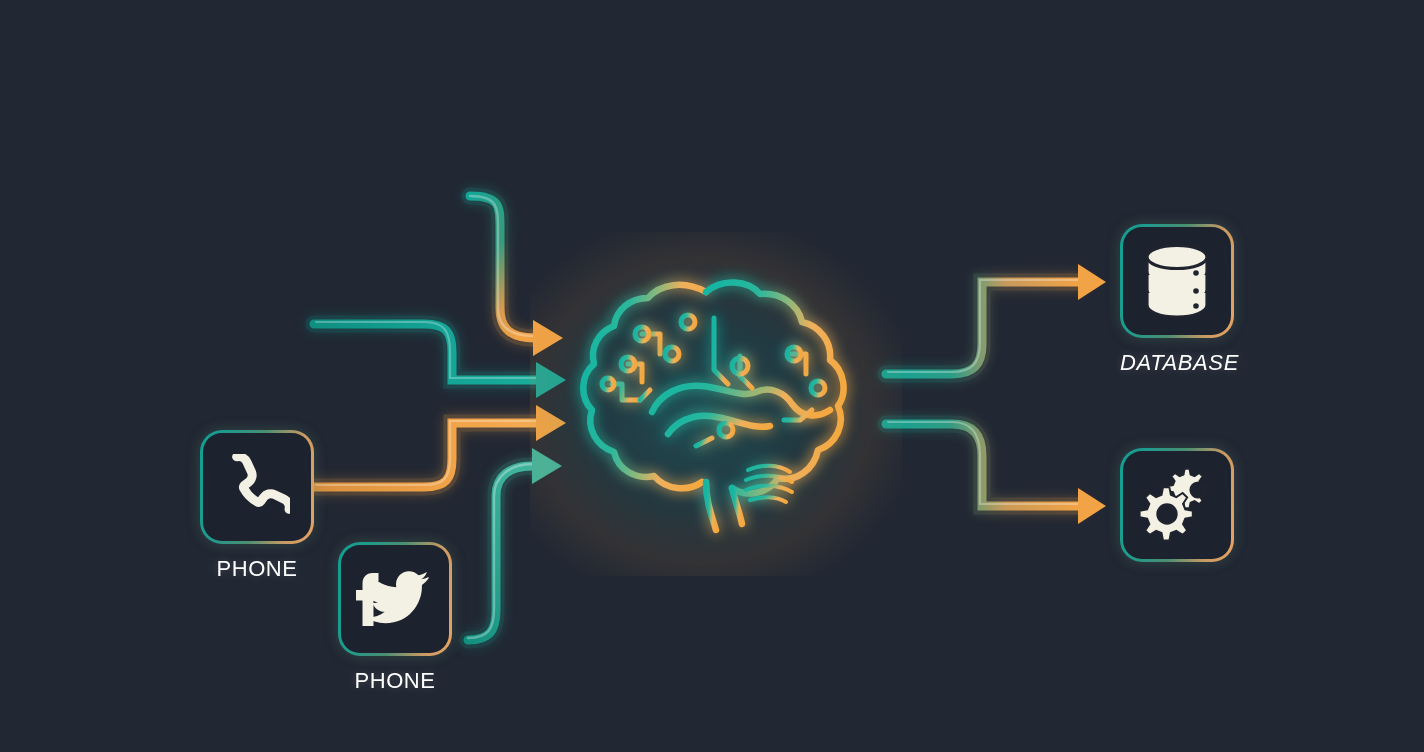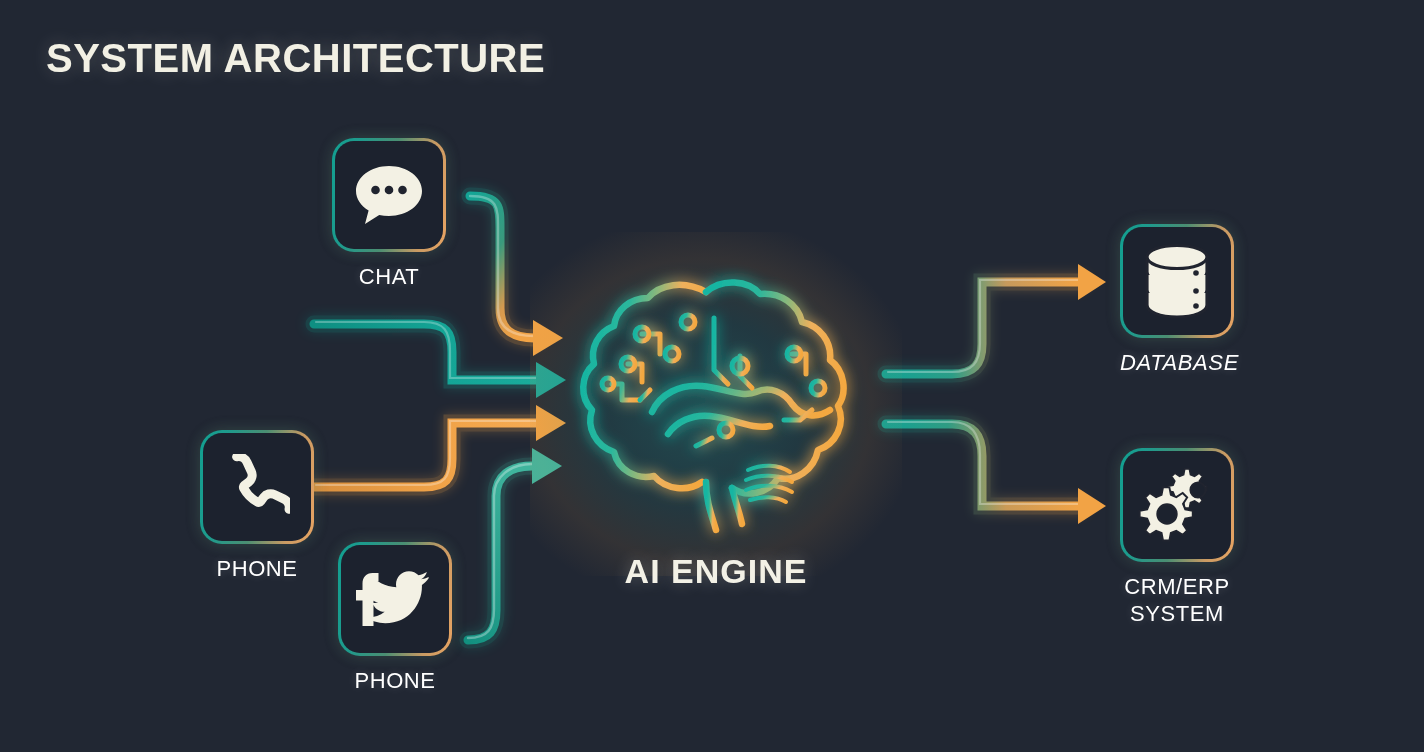--- a/index.html
+++ b/index.html
@@ -94,21 +94,20 @@
     left: 0; top: 0;
     width: 1424px; height: 752px;
     pointer-events: none;
   }
 </style>
 </head>
 <body>
 
 <div id="stage">
 
-  <div id="title">SYSTEM ARCHITECTURE</div>
 
   <svg class="flow" viewBox="0 0 1424 752">
     <defs>
       <linearGradient id="gTealOrange" x1="0" y1="0" x2="1" y2="0">
         <stop offset="0%" stop-color="#14a596"></stop>
         <stop offset="42%" stop-color="#2f9a84"></stop>
         <stop offset="70%" stop-color="#cf9a52"></stop>
         <stop offset="100%" stop-color="#f2a345"></stop>
       </linearGradient>
       <linearGradient id="gTealOrangeV" x1="0" y1="0" x2="0.75" y2="1">
@@ -189,33 +188,20 @@
     </g>
 
     <g>
       <path d="M886,424 L952,424 C974,424 982,436 982,456 L982,506 L1080,506" fill="none" stroke="url(#gOutBot)" stroke-width="17" stroke-linecap="round" opacity="0.26" filter="url(#softGlow)"></path>
       <path d="M886,424 L952,424 C974,424 982,436 982,456 L982,506 L1080,506" fill="none" stroke="url(#gOutBot)" stroke-width="9" stroke-linecap="round"></path>
       <path d="M888,422 L952,422 C972,422 980,435 980,455 L980,504 L1078,504" fill="none" stroke="#ffffff" stroke-width="2.2" stroke-linecap="round" opacity="0.30"></path>
       <polygon points="1078,488 1106,506 1078,524" fill="#f2a345"></polygon>
     </g>
   </svg>
 
-  <div class="node" style="left:332px; top:138px;">
-    <div class="node-box">
-      <div class="node-box-inner">
-        <svg width="74" height="70" viewBox="0 0 74 70">
-          <path d="M37,6 C55.2,6 70,17.2 70,31 C70,44.8 55.2,56 37,56 C33.6,56 30.3,55.6 27.2,54.9 L13,64 L16.6,50.6 C9.1,45.9 4,39 4,31 C4,17.2 18.8,6 37,6 Z" fill="#f3f1e4"></path>
-          <circle cx="23.5" cy="30" r="4.3" fill="#20242f"></circle>
-          <circle cx="37" cy="30" r="4.3" fill="#20242f"></circle>
-          <circle cx="50.5" cy="30" r="4.3" fill="#20242f"></circle>
-        </svg>
-      </div>
-    </div>
-    <div class="node-label">CHAT</div>
-  </div>
 
 
   <div class="node" style="left:200px; top:430px;">
     <div class="node-box">
       <div class="node-box-inner">
         <svg width="66" height="66" viewBox="0 0 66 66">
           <path d="M17.5,4 C22,3 26.5,5.5 28.5,9.8 L33,19.5 C34.8,23.4 33.6,28 30.2,30.6 L25.6,34 C24.6,34.8 24.4,36.2 25,37.3 C28.3,43.4 33.3,48.4 39.4,51.7 C40.5,52.3 41.9,52.1 42.7,51.1 L46.1,46.5 C48.7,43.1 53.3,41.9 57.2,43.7 L66.9,48.2 C71.2,50.2 73.7,54.7 72.7,59.2" transform="translate(-4,-1) scale(0.95)" fill="none" stroke="#f3f1e4" stroke-width="9.5" stroke-linecap="round" stroke-linejoin="round"></path>
         </svg>
       </div>
     </div>
@@ -308,21 +294,20 @@
         <circle cx="72" cy="106" r="7"></circle>
         <circle cx="52" cy="126" r="6"></circle>
         <circle cx="184" cy="108" r="8"></circle>
         <circle cx="238" cy="96" r="7"></circle>
         <circle cx="262" cy="130" r="7"></circle>
         <circle cx="170" cy="172" r="7"></circle>
       </g>
     </svg>
   </div>
 
-  <div id="engine-label">AI ENGINE</div>
 
   <div class="node" style="left:1120px; top:224px;font-style:italic;">
     <div class="node-box">
       <div class="node-box-inner">
         <svg width="72" height="76" viewBox="0 0 72 76">
           <g stroke="#20242f" stroke-width="3.2" fill="#f3f1e4">
             <path d="M6,14 L6,29 C6,36 19.4,41 36,41 C52.6,41 66,36 66,29 L66,14 Z"></path>
             <ellipse cx="36" cy="14" rx="30" ry="11.5"></ellipse>
             <path d="M6,32 L6,47 C6,54 19.4,59 36,59 C52.6,59 66,54 66,47 L66,32"></path>
             <path d="M6,50 L6,62 C6,69 19.4,74 36,74 C52.6,74 66,69 66,62 L66,50"></path>
@@ -346,17 +331,15 @@
             <circle cx="63" cy="25" r="7.5" fill="#1c222e" stroke="#20242f" stroke-width="2.2"></circle>
           </g>
 
           <g fill="#f3f1e4" stroke="#20242f" stroke-width="2.4">
             <path d="M30,22 L38,22 L39.8,31.4 L46.6,34.2 L54.6,29 L60.2,34.6 L55,42.6 L57.8,49.4 L67.2,51.2 L67.2,59.2 L57.8,61 L55,67.8 L60.2,75.8 L54.6,81.4 L46.6,76.2 L39.8,79 L38,88.4 L30,88.4 L28.2,79 L21.4,76.2 L13.4,81.4 L7.8,75.8 L13,67.8 L10.2,61 L0.8,59.2 L0.8,51.2 L10.2,49.4 L13,42.6 L7.8,34.6 L13.4,29 L21.4,34.2 L28.2,31.4 Z" transform="scale(0.80) translate(5,6)"></path>
             <circle cx="32" cy="49" r="9.5" fill="#1c222e" stroke="#20242f" stroke-width="2.4"></circle>
           </g>
         </svg>
       </div>
     </div>
-    <div class="node-label wide">CRM/ERP
-SYSTEM</div>
   </div>
 
 </div>
 
 </body></html>

